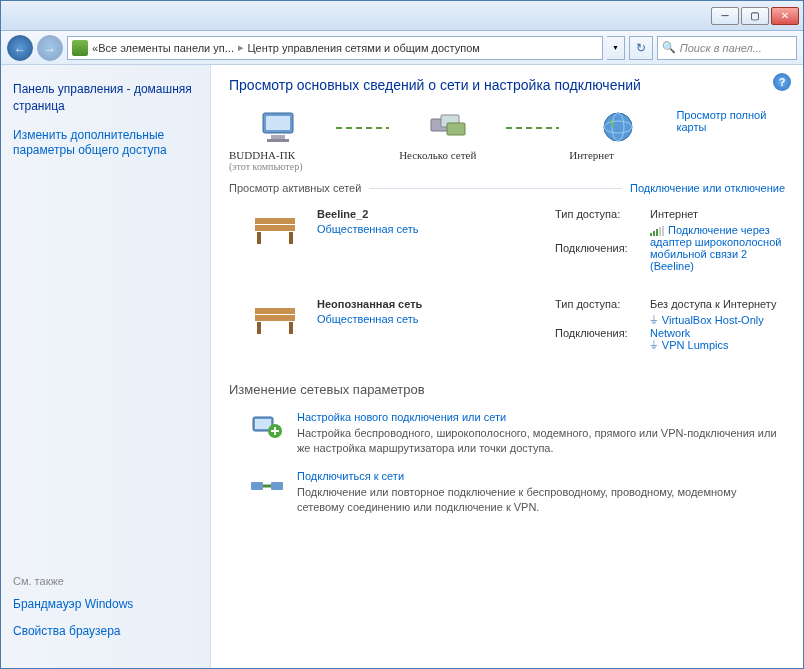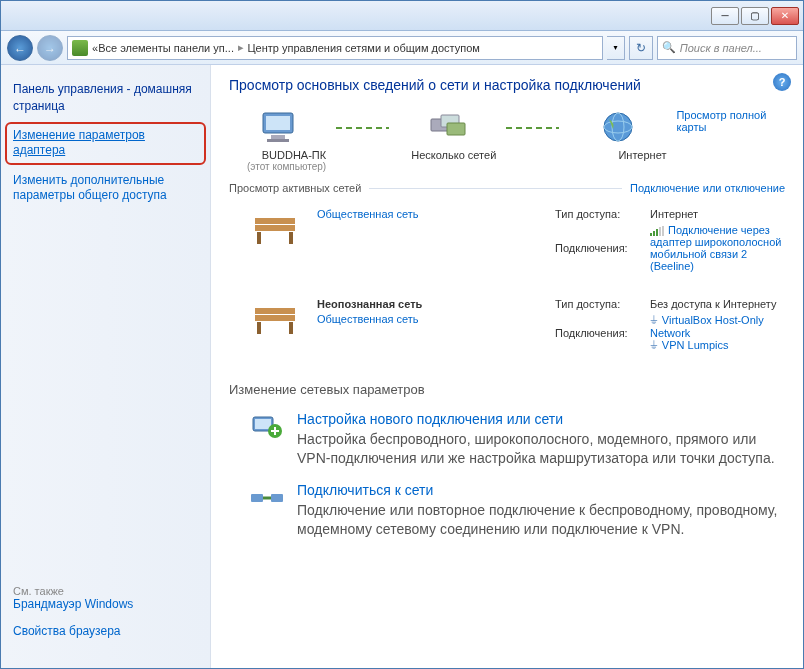--- a/index.html
+++ b/index.html
@@ -18,26 +18,26 @@
 .addrdrop { width: 18px; height: 24px; border: 1px solid #9ab0d0; border-left: none; background: linear-gradient(#f4f8fd,#e4eef9); display: flex; align-items: center; justify-content: center; font-size: 8px; cursor: pointer; }
 .refresh { width: 24px; height: 24px; border: 1px solid #9ab0d0; background: linear-gradient(#f4f8fd,#e4eef9); display: flex; align-items: center; justify-content: center; color: #3a6aa0; cursor: pointer; }
 .searchbox { width: 140px; height: 24px; border: 1px solid #9ab0d0; background: #fff; display: flex; align-items: center; padding: 0 4px; color: #888; font-style: italic; font-size: 11px; }
 .searchbox .si { margin-right: 4px; color: #3a6aa0; font-style: normal; }
 .content { display: flex; height: calc(100% - 64px); }
 .sidebar { width: 210px; padding: 16px 12px; background: linear-gradient(90deg,#f0f4fa,#eaf0f8); border-right: 1px solid #d8e0ec; display: flex; flex-direction: column; }
 .sidebar .home { color: #003399; font-size: 12px; margin-bottom: 13px; line-height: 1.4; }
 .sidebar .link { color: #0066cc; font-size: 12px; margin-bottom: 12px; cursor: pointer; line-height: 1.3; }
 .sidebar .highlighted { border: 2px solid #d03020; border-radius: 6px; padding: 4px 6px; margin: -6px -8px 8px -8px; text-decoration: underline; }
 .sidebar .also { margin-top: auto; }
-.sidebar .also-h { color: #888; font-size: 11px; }
+.sidebar .also-h { color: #888; font-size: 11px; margin-bottom: 10px; }
 .main { flex: 1; padding: 12px 18px; overflow: hidden; position: relative; }
 .helpicon { position: absolute; top: 8px; right: 12px; width: 18px; height: 18px; border-radius: 50%; background: radial-gradient(#6ab0f0,#2a70c0); color: #fff; display: flex; align-items: center; justify-content: center; font-size: 11px; font-weight: bold; cursor: pointer; }
 h1 { color: #003399; font-size: 14px; font-weight: normal; margin-bottom: 16px; }
 .map { display: flex; align-items: flex-start; gap: 10px; margin-bottom: 10px; }
-.mapnode { text-align: right; width: 110px; font-size: 11px; color: #333; }
+.mapnode { text-align: left; width: 110px; font-size: 11px; color: #333; font-family: Liberation Serif, serif; }
 .mapnode .icon { width: 42px; height: 36px; margin: 0 auto 4px; }
 .mapnode .sub { color: #888; font-size: 10px; }
 .mapline { width: 60px; height: 2px; background: repeating-linear-gradient(90deg,#5a9a3a 0,#5a9a3a 6px,transparent 6px,transparent 10px); margin-top: 18px; }
 .maplink { color: #0066cc; font-size: 11px; cursor: pointer; margin-left: auto; }
 .section-row { display: flex; align-items: center; font-size: 11px; color: #555; margin: 8px 0 6px; }
 .section-row .hr { flex: 1; height: 1px; background: #d8e0ec; margin: 0 8px; }
 .section-row .lnk { color: #0066cc; cursor: pointer; }
 .netitem { display: flex; gap: 16px; padding: 8px 0 14px 20px; }
 .neticon { width: 52px; height: 40px; flex-shrink: 0; }
 .netinfo { flex: 1; font-size: 11px; }
@@ -45,21 +45,21 @@
 .netinfo .type { color: #0066cc; cursor: pointer; }
 .netprops { width: 230px; font-size: 11px; }
 .netprops .row { display: flex; margin-bottom: 4px; align-items: center; }
 .netprops .lbl { width: 95px; color: #333; }
 .netprops .val { flex: 1; color: #333; }
 .netprops .val.link { color: #0066cc; cursor: pointer; }
 .netprops .sig { display: inline-block; width: 14px; height: 10px; margin-right: 4px; vertical-align: middle; }
 .sh { color: #555; font-size: 13px; margin: 12px 0 10px; }
 .task { display: flex; gap: 12px; padding: 4px 0 10px 20px; }
 .taskicon { width: 36px; height: 30px; flex-shrink: 0; }
-.tasktxt { flex: 1; font-size: 14px; }
+.tasktxt { flex: 1; font-size: 11px; }
 .tasktxt .tlink { color: #0066cc; cursor: pointer; margin-bottom: 3px; display: inline-block; }
 .tasktxt .tdesc { color: #555; line-height: 1.35; }
 svg { display: block; }
 </style>
 </head>
 <body>
 
 <div class="window">
   <div class="titlebar">
     <div class="winbtn">─</div>
@@ -79,21 +79,20 @@
     <div class="addrdrop">▾</div>
     <div class="refresh">↻</div>
     <div class="searchbox">
       <span class="si">🔍</span>
       <span>Поиск в панел...</span>
     </div>
   </div>
   <div class="content">
     <div class="sidebar">
       <div class="home">Панель управления - домашняя страница</div>
-      <div class="link highlighted">Изменение параметров адаптера</div>
       <div class="link">Изменить дополнительные параметры общего доступа</div>
       <div class="also">
         <div class="also-h">См. также</div>
         <div class="link">Брандмауэр Windows</div>
         <div class="link">Свойства браузера</div>
       </div>
     </div>
     <div class="main">
       <div class="helpicon">?</div>
       <h1>Просмотр основных сведений о сети и настройка подключений</h1>
@@ -143,20 +142,21 @@
       <div class="netitem">
         <div class="neticon">
             <svg viewBox="0 0 52 40">
               <rect x="6" y="10" width="40" height="6" fill="#c89050"></rect>
               <rect x="6" y="17" width="40" height="6" fill="#c89050"></rect>
               <rect x="8" y="24" width="4" height="12" fill="#8a6030"></rect>
               <rect x="40" y="24" width="4" height="12" fill="#8a6030"></rect>
             </svg>
           </div>
         <div class="netinfo">
+          <div class="name">Beeline_2</div>
           <div class="type">Общественная сеть</div>
         </div>
         <div class="netprops">
           <div class="row">
               <span class="lbl">Тип доступа:</span>
               <span class="val">Интернет</span>
             </div>
           <div class="row">
               <span class="lbl">Подключения:</span>
               <span class="val link"><span class="sig"><svg viewBox="0 0 14 10">

